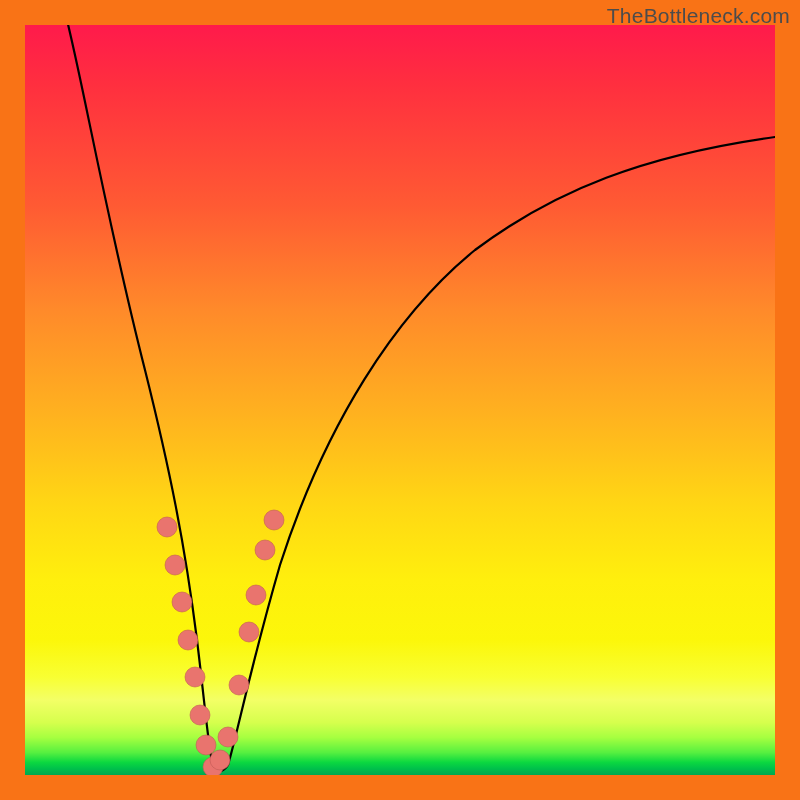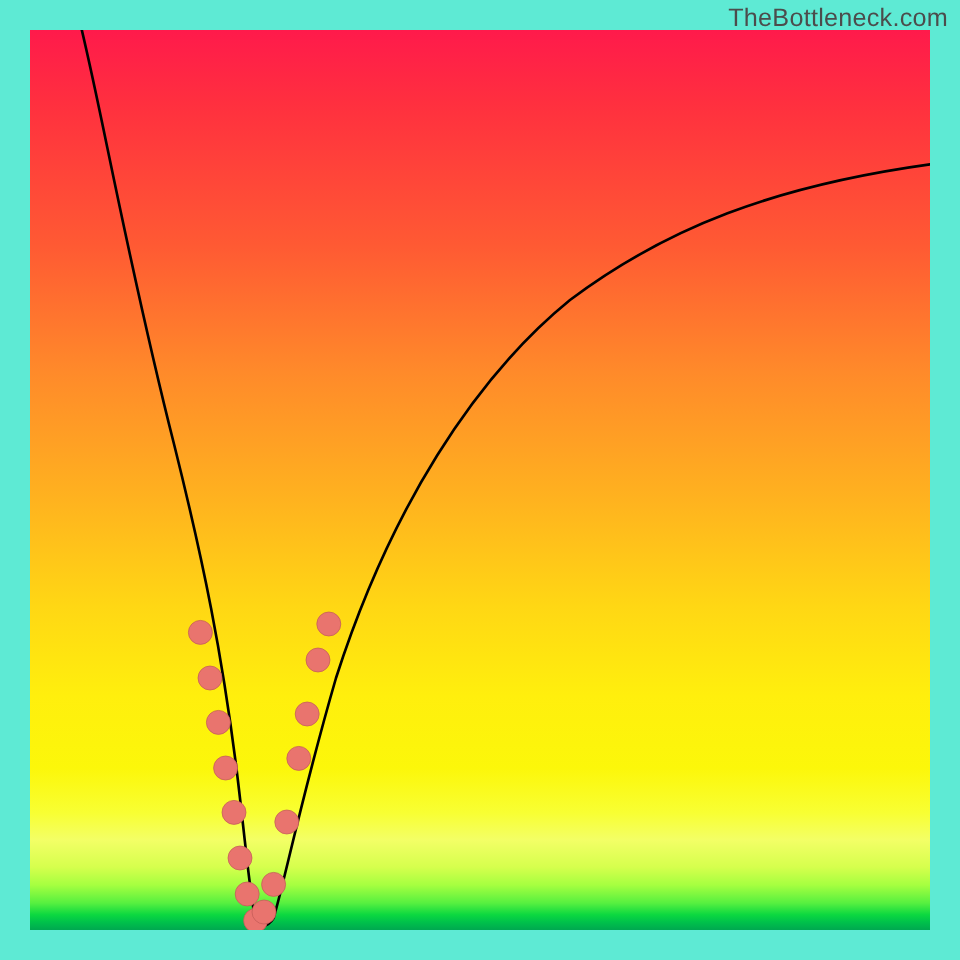--- a/index.html
+++ b/index.html
@@ -10,21 +10,21 @@
     overflow: hidden;
     background: #000;
     font-family: Arial, Helvetica, sans-serif;
   }
   .frame {
     position: absolute;
     top: 0;
     left: 0;
     width: 800px;
     height: 800px;
-    background: #5eead4;
+    background: #f97316;
   }
   
   .plot {
     position: absolute;
     left: 25px;
     top: 25px;
     width: 750px;
     height: 750px;
     overflow: hidden;
   }

